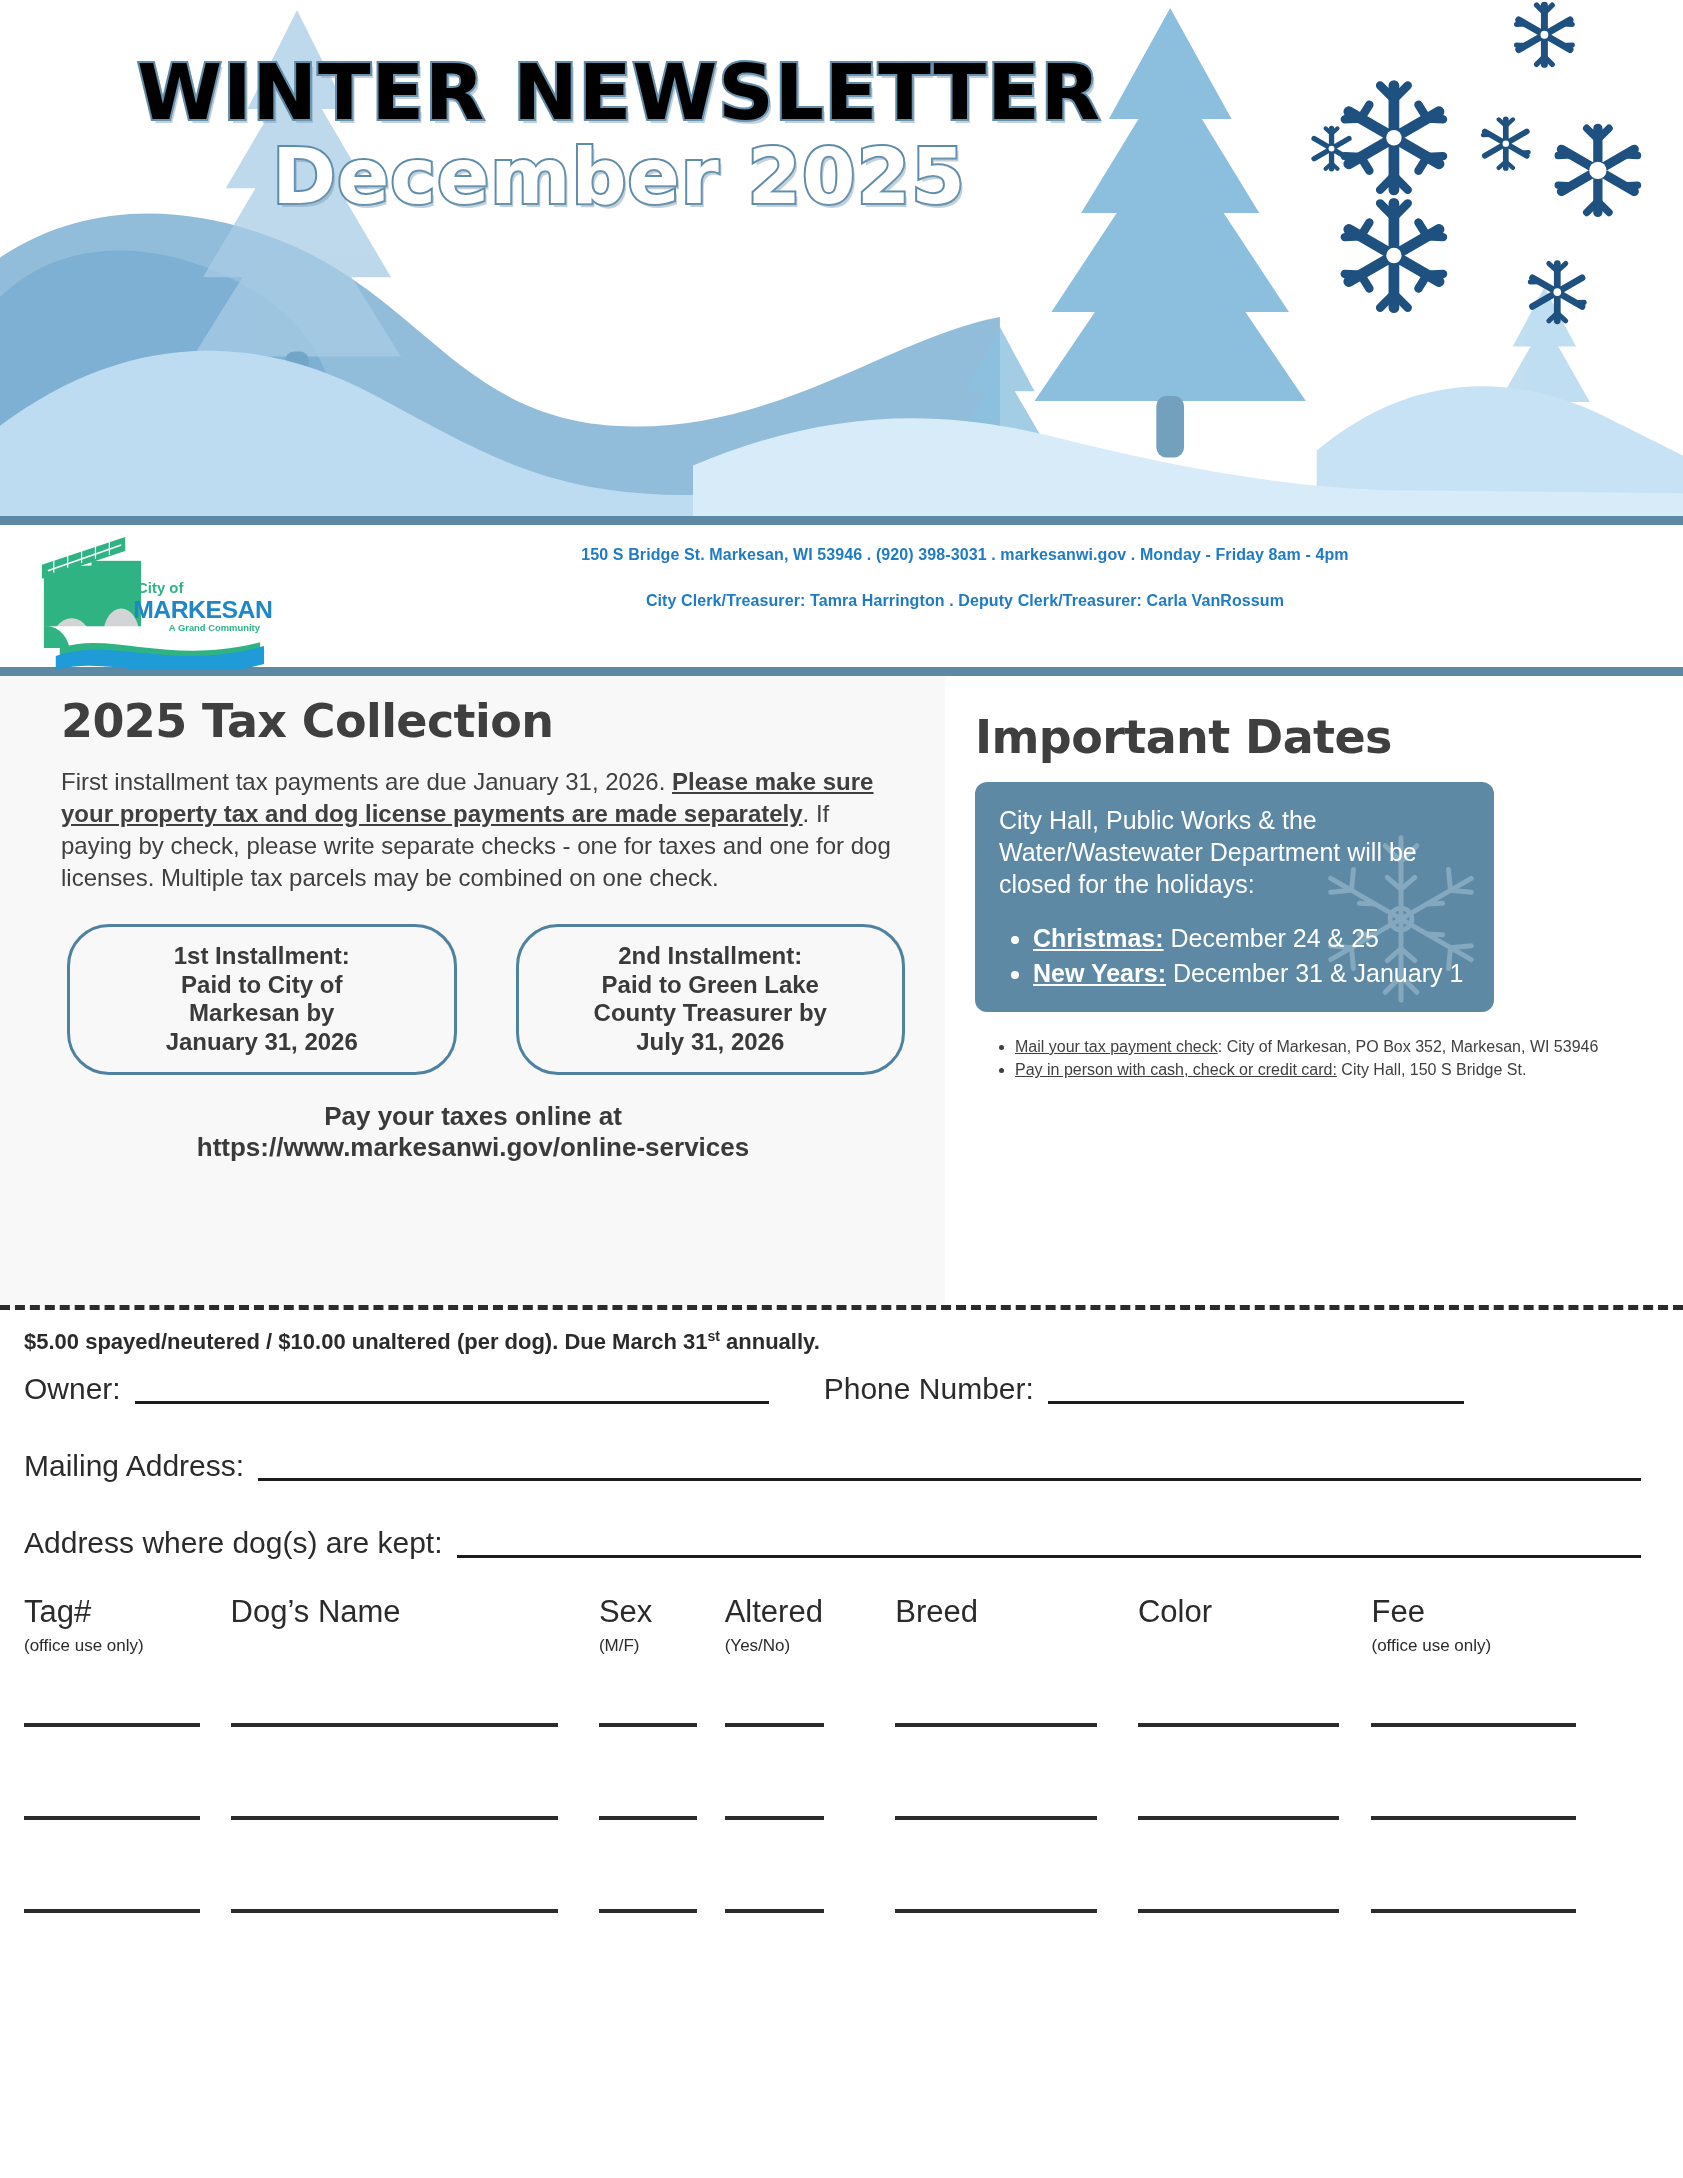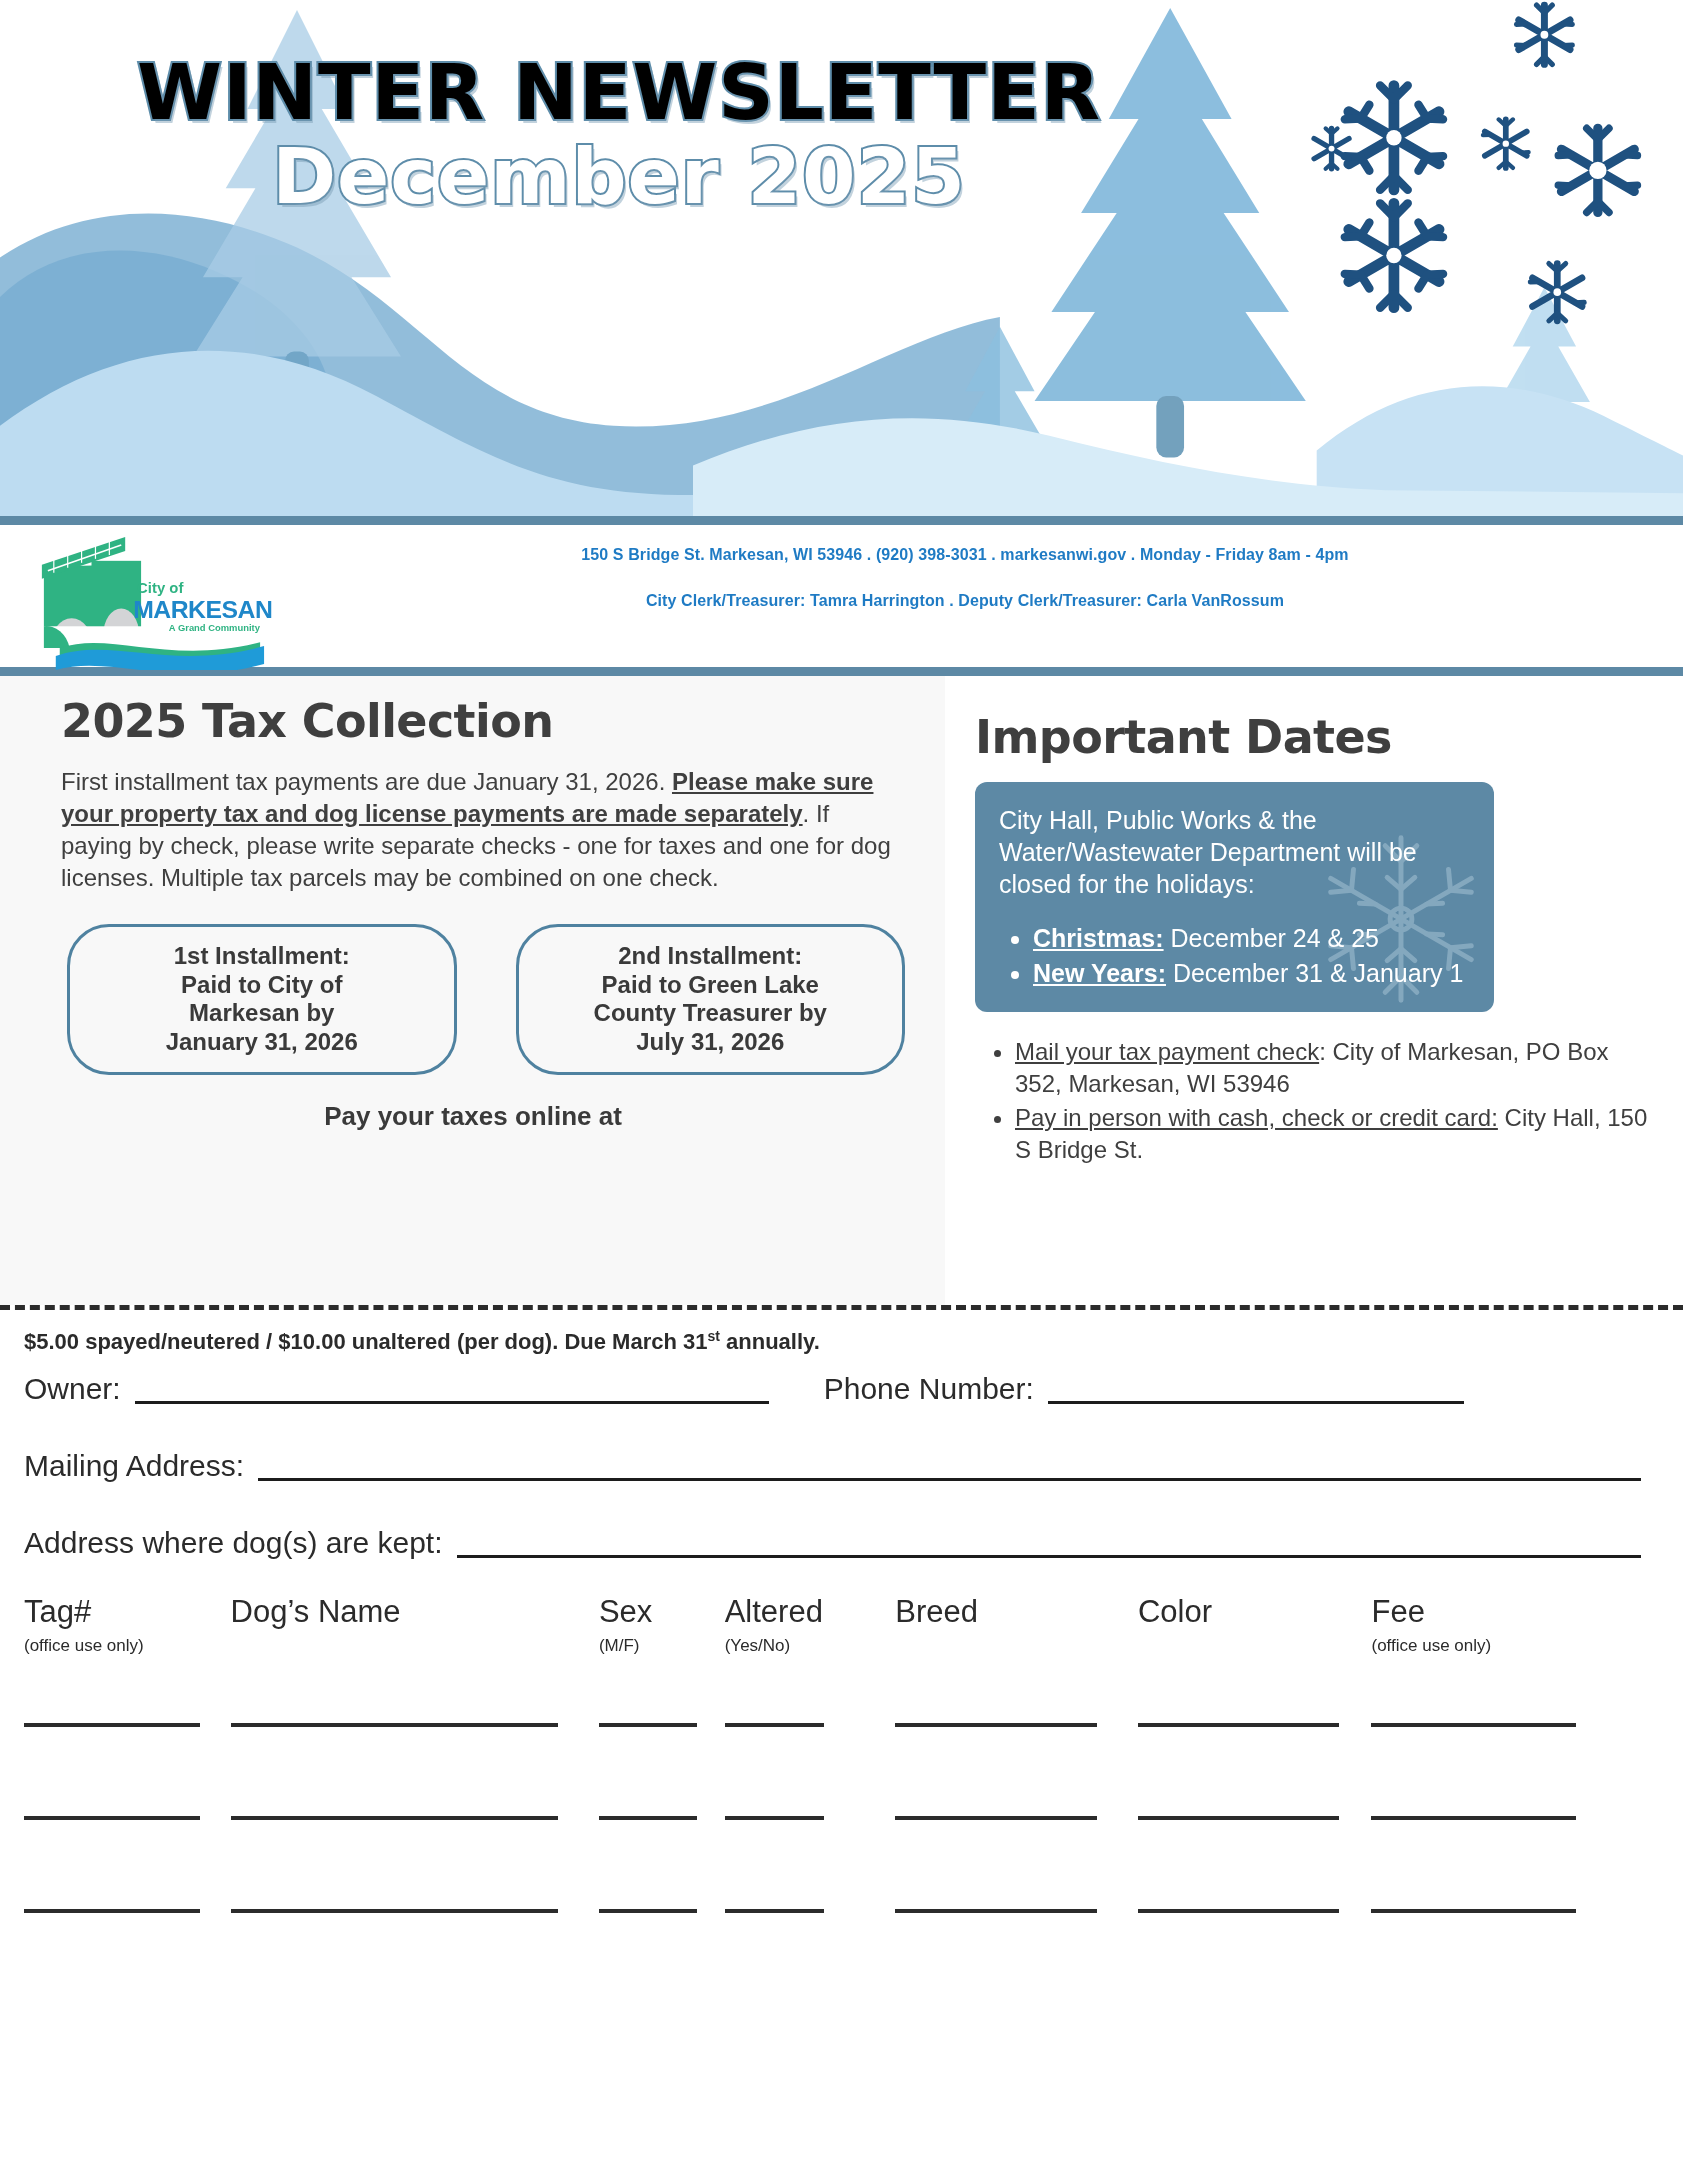--- a/index.html
+++ b/index.html
@@ -97,21 +97,21 @@
   }
   .blue-box .bb-text{
     color:#ffffff;font-size:25px;line-height:1.28;margin:0;position:relative;z-index:2;
   }
   .blue-box ul{margin:22px 0 0 0;padding-left:34px;position:relative;z-index:2;}
   .blue-box li{color:#ffffff;font-size:25px;line-height:1.32;margin-bottom:2px;}
   .blue-box li .lbl{font-weight:bold;text-decoration:underline;}
   .bb-flake{position:absolute;right:-6px;top:38px;width:198px;height:198px;opacity:.34;z-index:1;}
 
   ul.pay-list{margin:24px 0 0 0;padding-left:40px;}
-  ul.pay-list li{font-size:24px;line-height:1.33;color:#3f3f3f;margin-bottom:2px;}
+  ul.pay-list li{font-size:16px;line-height:1.33;color:#3f3f3f;margin-bottom:2px;}
   ul.pay-list li .u{text-decoration:underline;}
 
   
   .cutline{
     position:relative;width:1683px;height:0;border-top:5px dashed #2b2b2b;
   }
 
   
   .form{position:relative;width:1683px;padding:18px 24px 0 24px;box-sizing:border-box;}
   h1.form-title{
@@ -266,20 +266,21 @@
         <div class="pill">
           <span>2nd Installment:</span>
           <span>Paid to Green Lake</span>
           <span>County Treasurer by</span>
           <span>July 31, 2026</span>
         </div>
       </div>
 
       <div class="paynote">
         <span>Pay your taxes online at</span>
+        <span>https://www.markesanwi.gov/online-services</span>
       </div>
     </div>
 
     <div class="col-right">
       <h2 class="sec-title">Important Dates</h2>
 
       <div class="blue-box">
         <svg class="bb-flake" viewBox="0 0 200 200">
           <g stroke="#cfe4f1" stroke-width="5" fill="none" stroke-linecap="round">
             <path d="M100,18 L100,182 M29,59 L171,141 M29,141 L171,59"></path>

